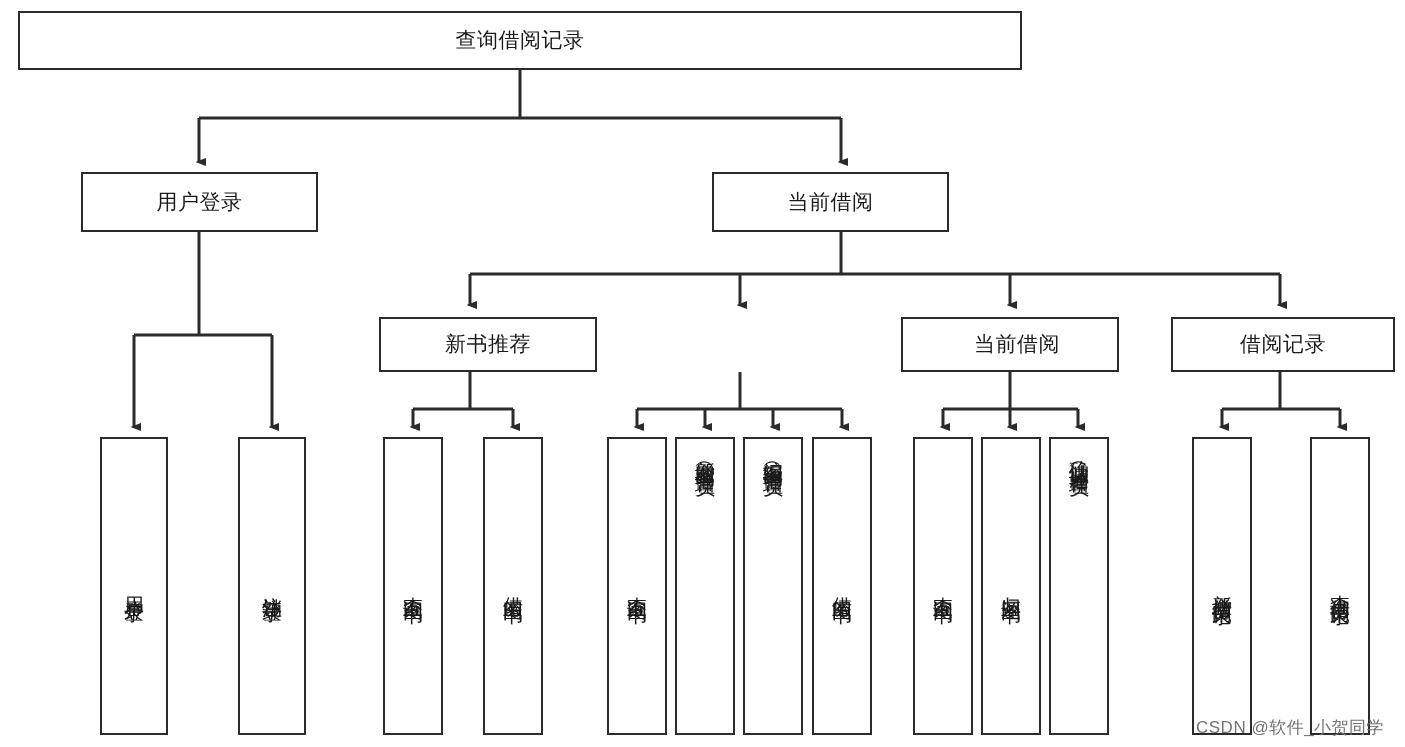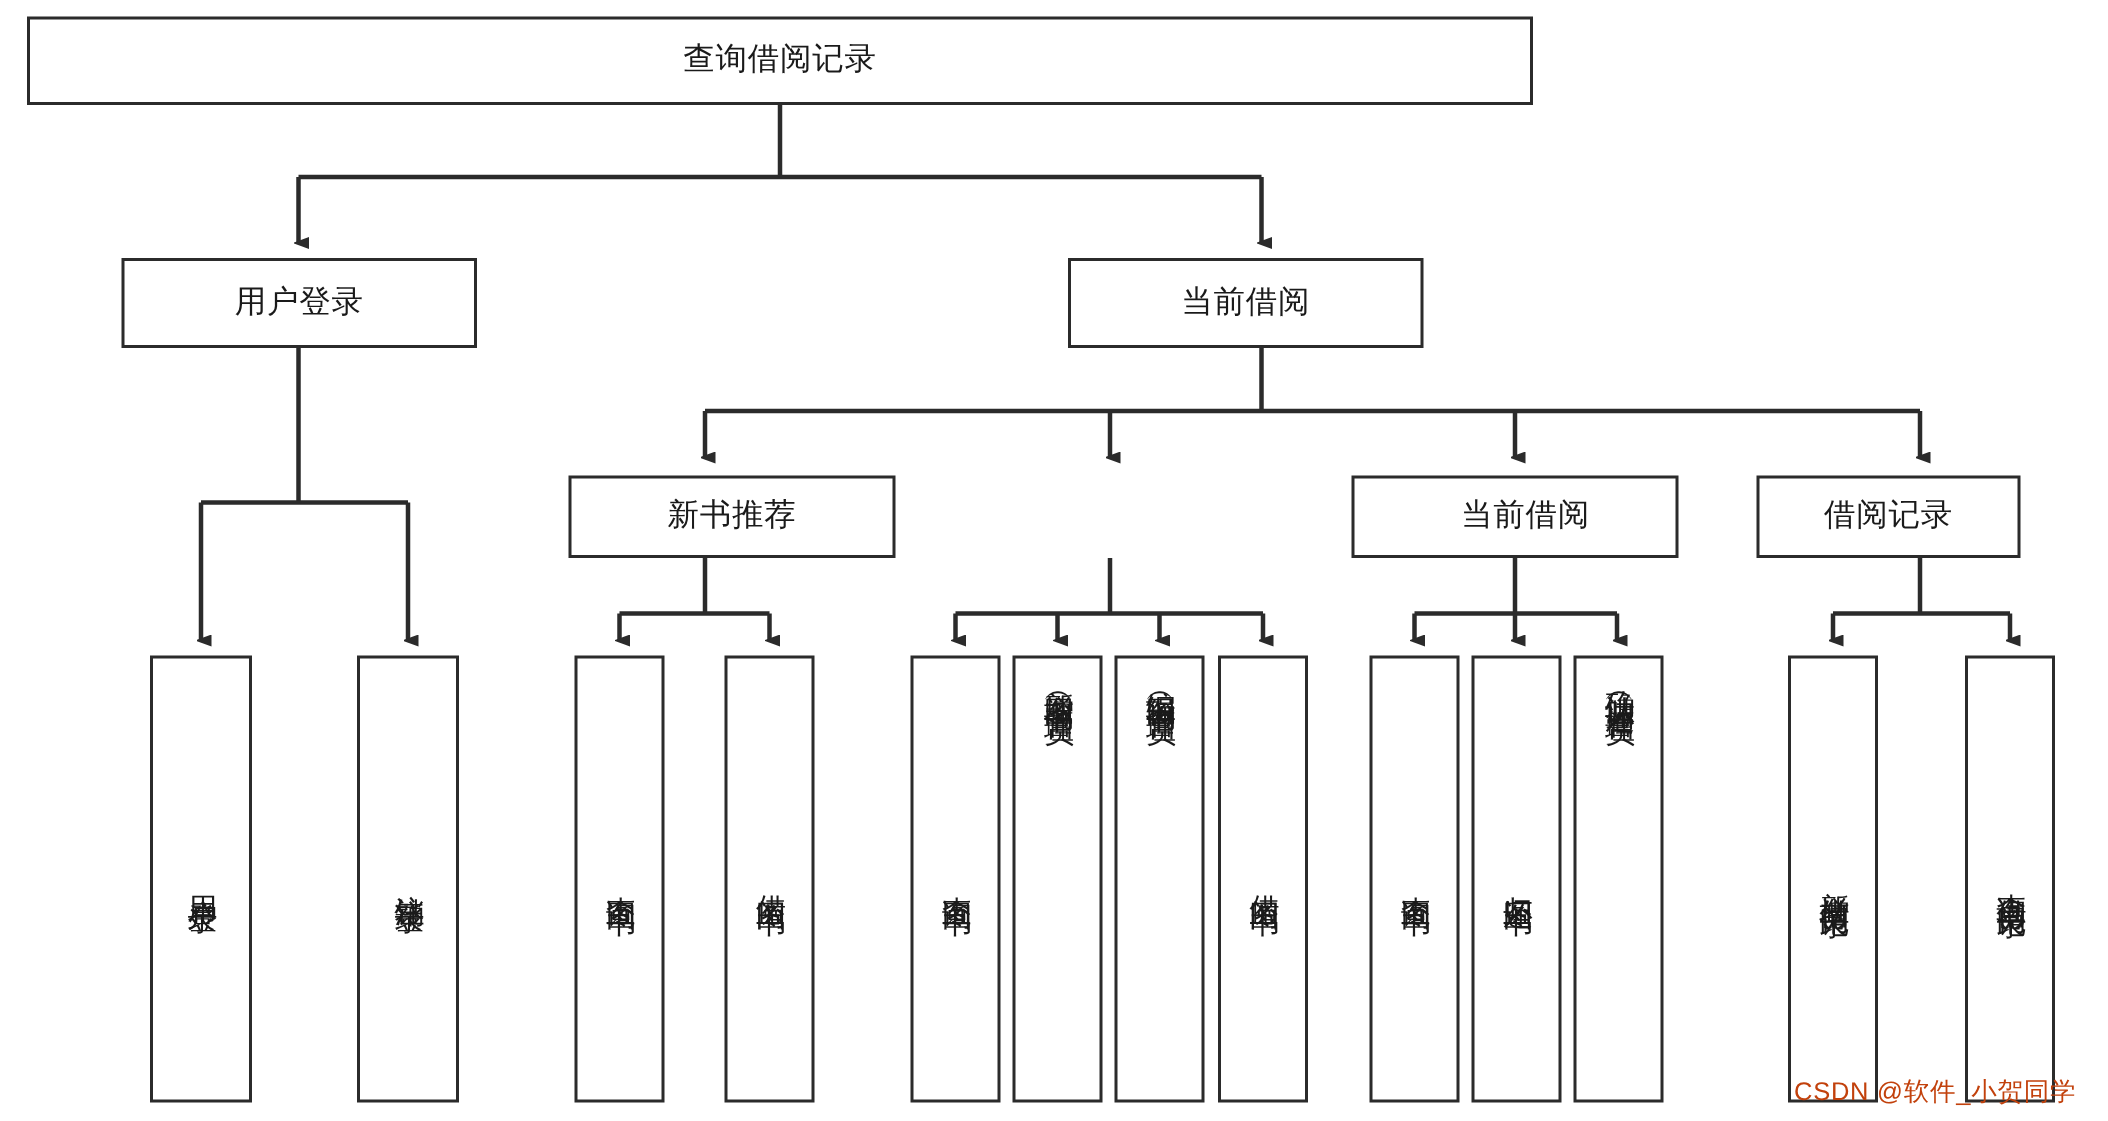--- a/index.html
+++ b/index.html
@@ -63,21 +63,21 @@
     white-space: nowrap;
     max-height: 288px;
   }
   .node.vert.center-v {
     align-items: center;
     padding-top: 0;
   }
   .watermark {
     position: absolute;
     font-size: 17px;
-    color: #c2410c;
+    color: #737373;
     white-space: nowrap;
     z-index: 3;
     letter-spacing: 0.5px;
   }
 </style>
 </head>
 <body>
 
 <div id="diagram-canvas">
 
@@ -145,21 +145,21 @@
 
   <div class="node horiz" style="left:379px; top:317px; width:218px; height:55px;">
     <span class="node-label">新书推荐</span>
   </div>
 
 
   <div class="node horiz" style="left:901px; top:317px; width:218px; height:55px;padding-left:14px;">
     <span class="node-label">当前借阅</span>
   </div>
 
-  <div class="node horiz" style="left:1171px; top:317px; width:176px; height:55px;">
+  <div class="node horiz" style="left:1171px; top:317px; width:224px; height:55px;">
     <span class="node-label">借阅记录</span>
   </div>
 
   <div class="node vert center-v" style="left:100px; top:437px; width:68px; height:298px;">
     <span class="node-label">用户登录</span>
   </div>
 
   <div class="node vert center-v" style="left:238px; top:437px; width:68px; height:298px;">
     <span class="node-label">注销登录</span>
   </div>

